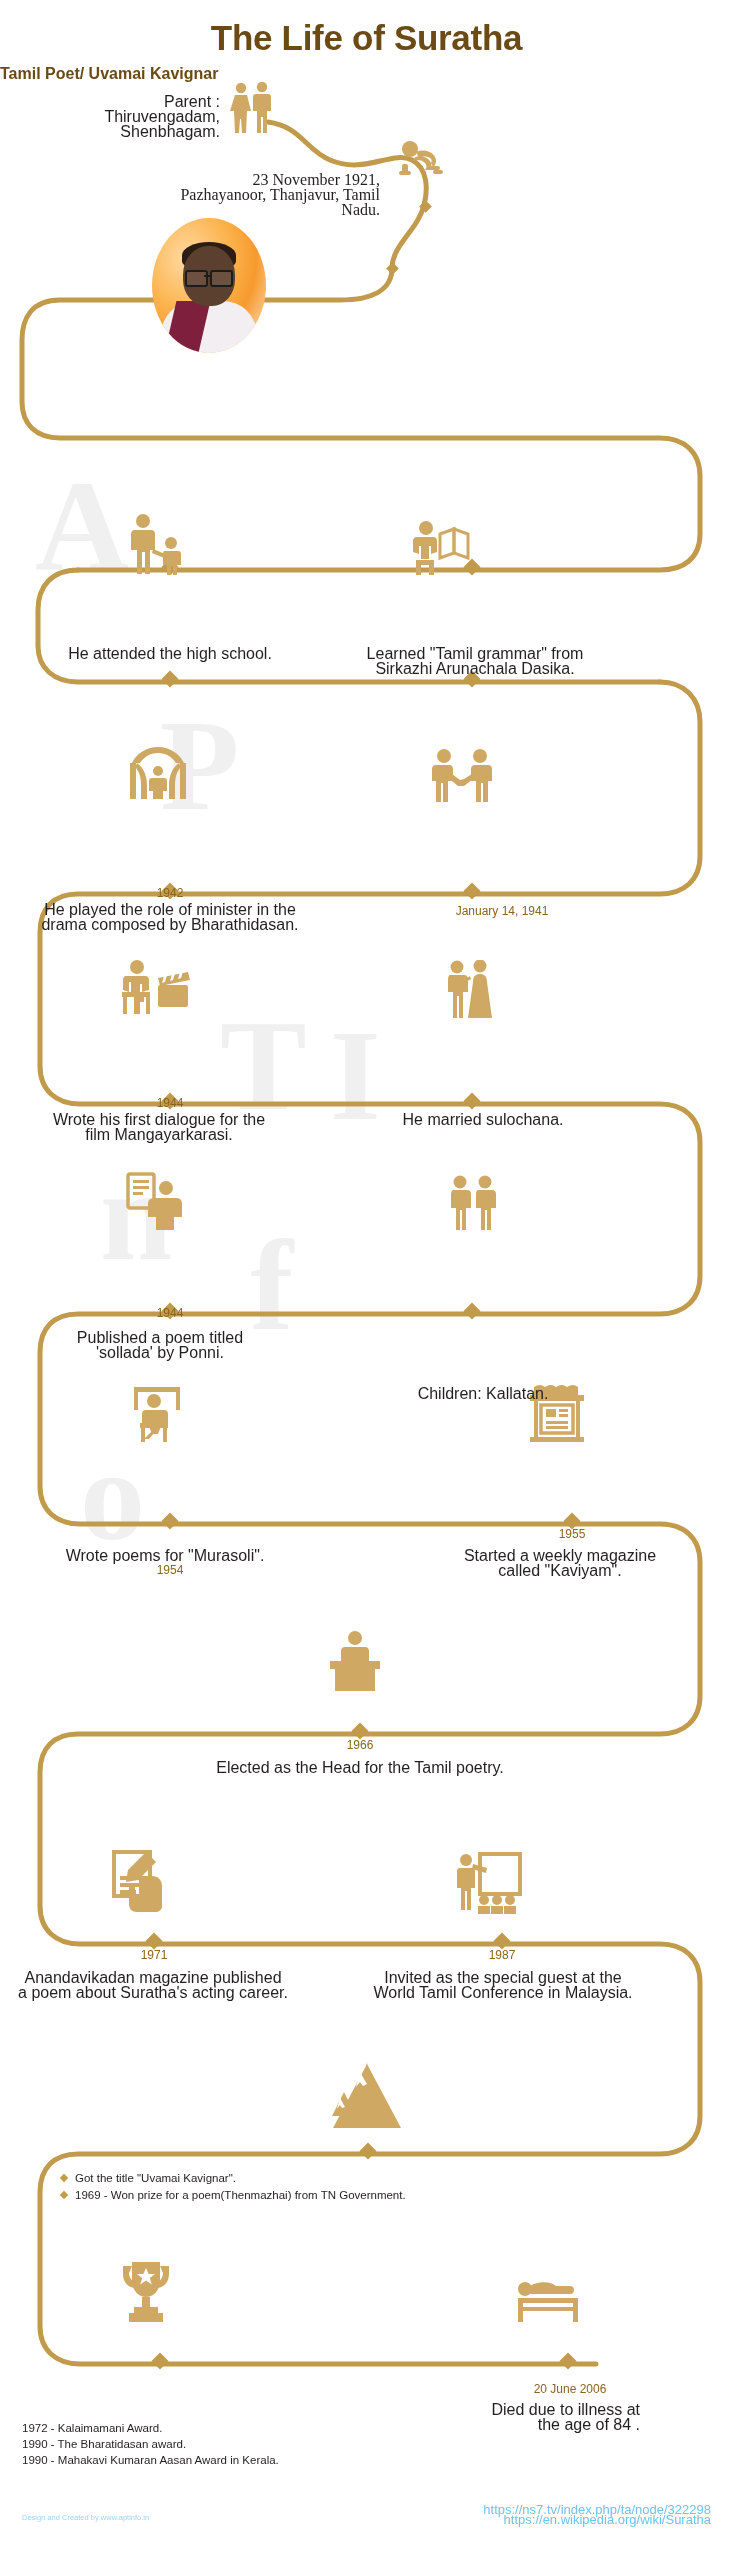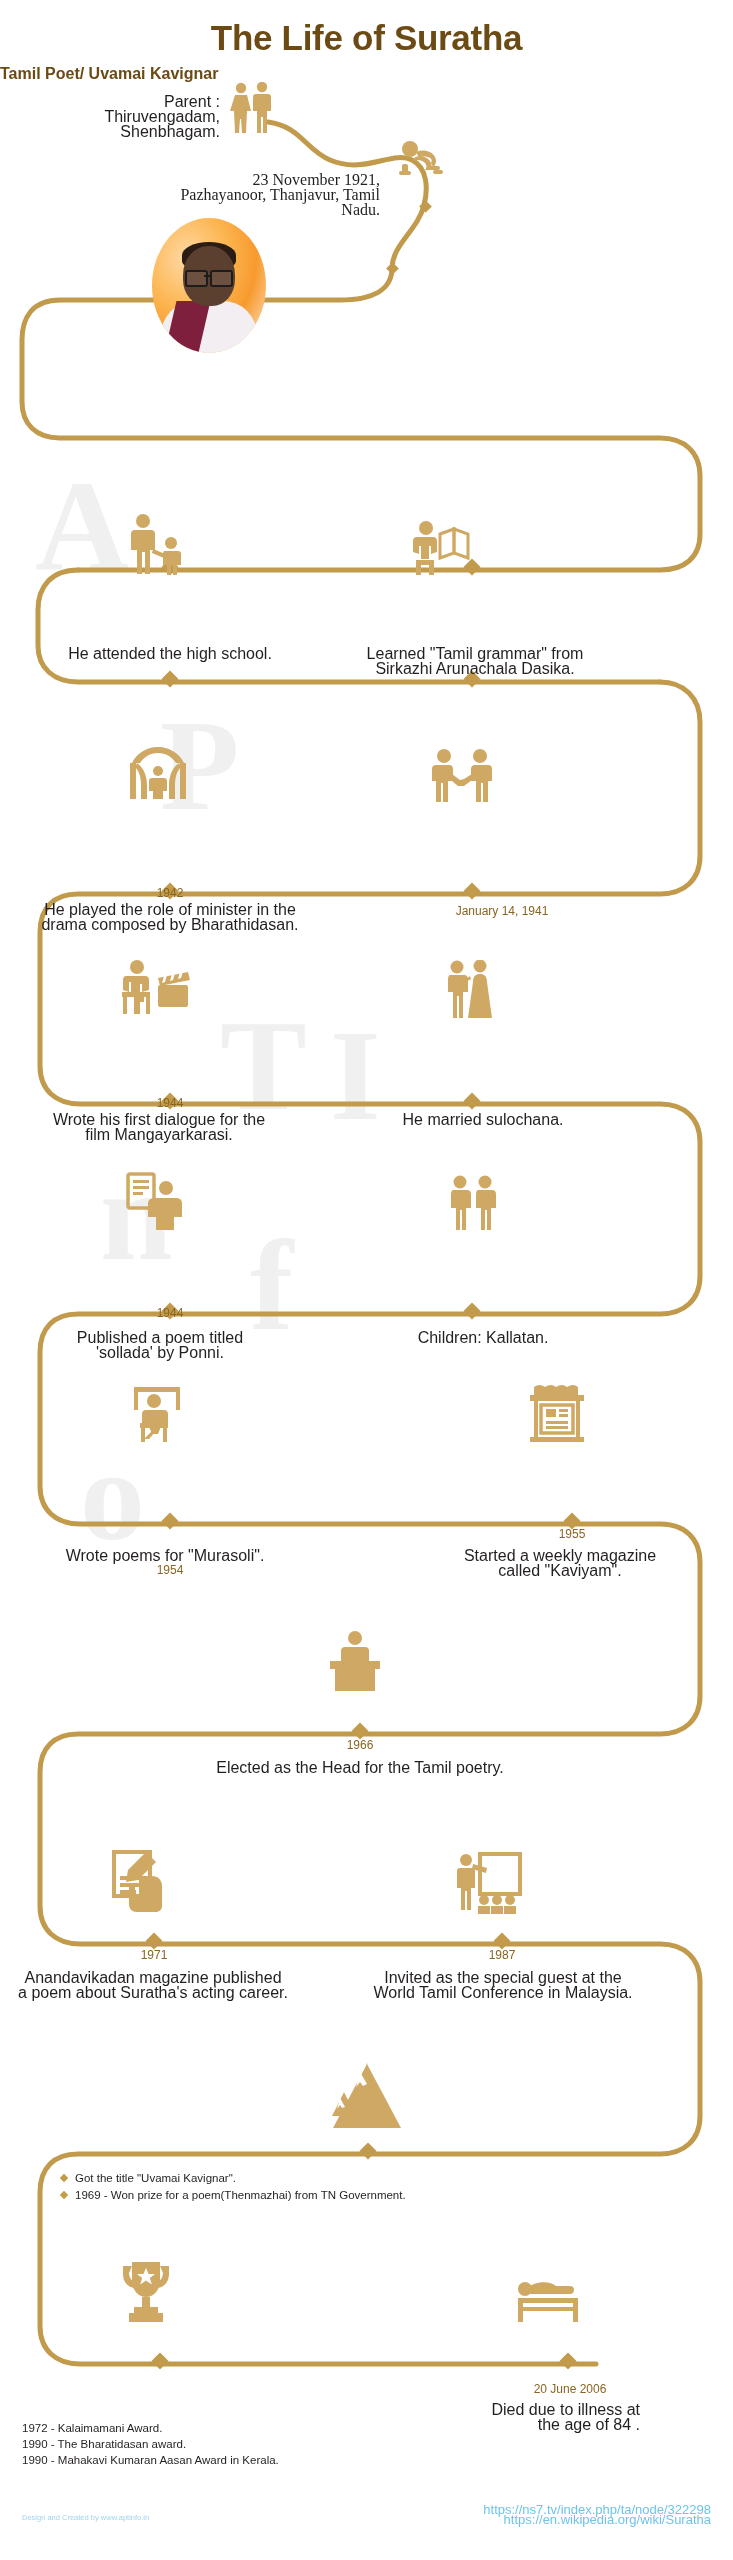--- a/index.html
+++ b/index.html
@@ -384,21 +384,21 @@
   <div class="tx c" style="left: 348px; top: 1112px; width: 270px;">
     <div>He married sulochana.</div>
   </div>
 
   <div class="yr" style="left: 110px; top: 1306px; width: 120px;">1944</div>
   <div class="tx c" style="left: 20px; top: 1330px; width: 280px;">
     <div>Published  a poem titled</div>
     <div>'sollada' by Ponni.</div>
   </div>
 
-  <div class="tx c" style="left: 348px; top: 1330px; width: 270px;">
+  <div class="tx c" style="left: 348px; top: 1386px; width: 270px;">
     <div>Children: Kallatan.</div>
   </div>
 
   <div class="yr" style="left: 110px; top: 1527px; width: 120px; margin-top: 36px;">1954</div>
   <div class="tx c" style="left: 20px; top: 1548px; width: 290px;">
     <div>Wrote poems for "Murasoli".</div>
   </div>
 
   <div class="yr" style="left: 512px; top: 1527px; width: 120px;">1955</div>
   <div class="tx c" style="left: 440px; top: 1548px; width: 240px;">

